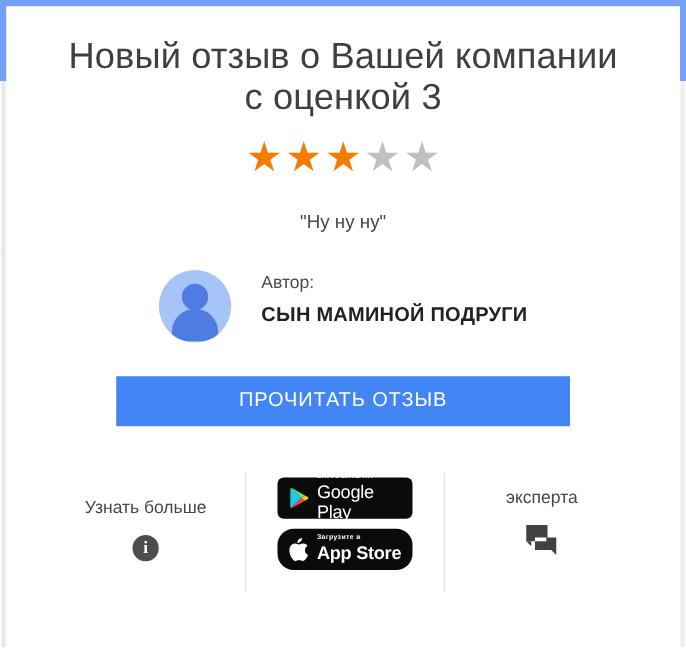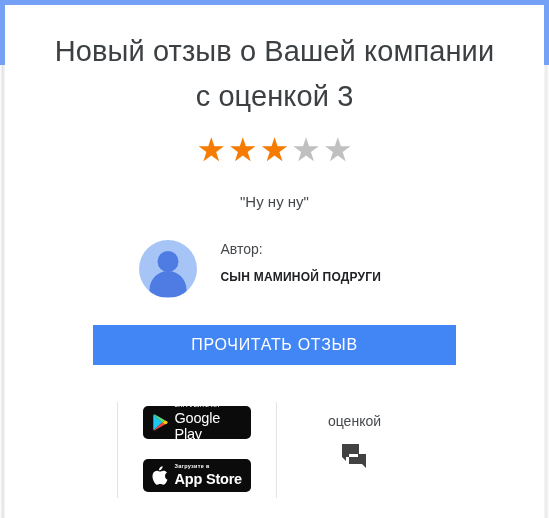--- a/index.html
+++ b/index.html
@@ -68,21 +68,21 @@
     top: 5px;
     width: 539px;
     height: 513px;
   }
 
   
   .title {
     margin: 0;
     padding: 24px 46px 0 46px;
     font-size: 29px;
-    line-height: 45px;
+    line-height: 33px;
     font-weight: 400;
     color: #3c4043;
     text-align: center;
     letter-spacing: 0.1px;
   }
 
   
   .stars {
     margin-top: 14px;
     text-align: center;
@@ -148,21 +148,21 @@
     min-width: 190px;
   }
   .author-label {
     font-size: 14px;
     line-height: 18px;
     color: #45494d;
     font-weight: 400;
   }
   .author-name {
     margin-top: 9px;
-    font-size: 12px;
+    font-size: 16px;
     line-height: 20px;
     color: #202124;
     font-weight: 700;
     letter-spacing: 0.2px;
   }
 
   
   .cta-wrap {
     margin-top: 27px;
     text-align: center;
@@ -224,21 +224,21 @@
   .badge {
     display: block;
     margin: 0 auto;
     width: 108px;
     height: 33px;
     background: #0b0b0b;
     border-radius: 5px;
     position: relative;
     cursor: pointer;
   }
-  .badge + .badge { margin-top: 20px; }
+  .badge + .badge { margin-top: 8px; border-radius: 13px; }
   .badge-inner {
     position: absolute;
     left: 0; top: 0; right: 0; bottom: 0;
     display: flex;
     align-items: center;
     padding-left: 7px;
   }
   .badge-glyph {
     flex: 0 0 auto;
     width: 21px;
@@ -305,20 +305,24 @@
         <div class="author-name">СЫН МАМИНОЙ ПОДРУГИ</div>
       </div>
     </div>
 
     <div class="cta-wrap">
       <button class="cta-button">ПРОЧИТАТЬ ОТЗЫВ</button>
     </div>
 
     <div class="footer">
 
+      <div class="footer-col col-left">
+        <div class="footer-label">Узнать больше</div>
+        <div class="info-icon">i</div>
+      </div>
 
       <div class="footer-col col-center">
 
         <a class="badge">
           <span class="badge-inner">
             <span class="badge-glyph">
               <svg width="15" height="17" viewBox="0 0 15 17" aria-hidden="true">
                 <path d="M0.7 0.6 L9.2 8.4 L0.7 16.2 C0.4 15.95 0.25 15.5 0.25 14.95 L0.25 1.85 C0.25 1.3 0.4 0.85 0.7 0.6 Z" fill="#1BC8F0"></path>
                 <path d="M0.7 0.6 C0.95 0.35 1.35 0.33 1.8 0.58 L12.0 6.3 L9.2 8.4 Z" fill="#5FE07A"></path>
                 <path d="M0.7 16.2 L9.2 8.4 L12.0 10.5 L1.8 16.22 C1.35 16.47 0.95 16.45 0.7 16.2 Z" fill="#F9443A"></path>
@@ -343,21 +347,21 @@
             <span class="badge-lines">
               <span class="badge-top">Загрузите в</span>
               <span class="badge-bottom appstore">App Store</span>
             </span>
           </span>
         </a>
 
       </div>
 
       <div class="footer-col col-right">
-        <div class="footer-label">оценкой</div>
+        <div class="footer-label">эксперта</div>
         <div class="chat-icon">
           <svg width="28" height="26" viewBox="0 0 28 26" aria-hidden="true">
             <rect x="1" y="1" width="17" height="13" fill="#424242"></rect>
             <path d="M1 14 L5 14 L5 18 Z" fill="#424242"></path>
             <rect x="8" y="11" width="17" height="10" fill="#424242"></rect>
             <path d="M25 21 L25 25 L21 21 Z" fill="#424242"></path>
             <rect x="8" y="11" width="10" height="3" fill="#ffffff"></rect>
             <rect x="17" y="11" width="1.5" height="3" fill="#424242"></rect>
           </svg>
         </div>

